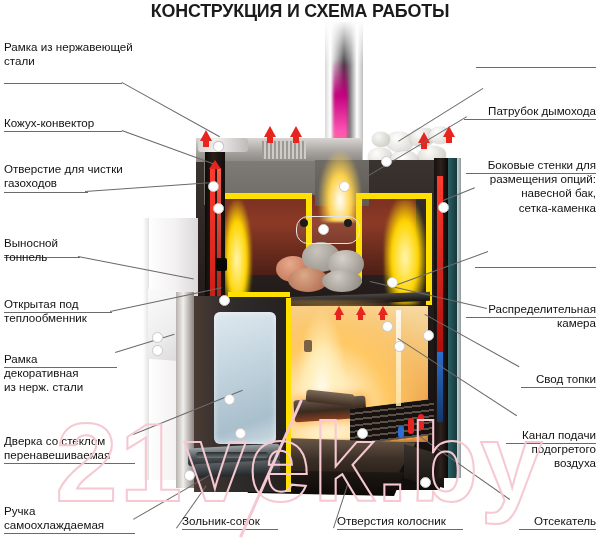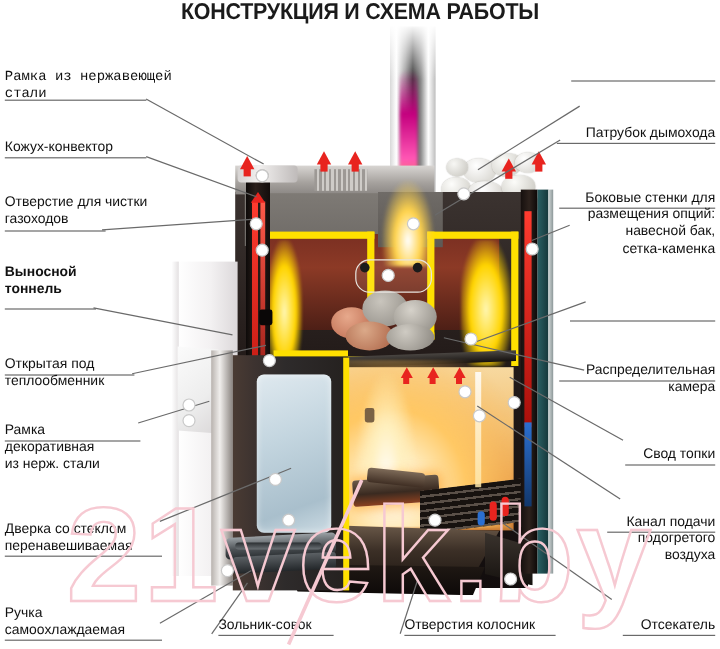--- a/index.html
+++ b/index.html
@@ -365,32 +365,32 @@
   <div class="dot" style="left:438px; top:202px;"></div>
   <div class="dot" style="left:387px; top:277px;"></div>
   <div class="dot" style="left:318px; top:224px;"></div>
   <div class="dot" style="left:382px; top:321px;"></div>
   <div class="dot" style="left:394px; top:341px;"></div>
   <div class="dot" style="left:423px; top:330px;"></div>
   <div class="dot" style="left:357px; top:428px;"></div>
   <div class="dot" style="left:420px; top:477px;"></div>
   <div class="dot" style="left:235px; top:428px;"></div>
 
-  <div class="label left" style="left:4px; top:58px; width:160px;font-family:Liberation Mono, monospace;">Рамка из нержавеющей
+  <div class="label left" style="left:4px; top:40px; width:160px;">Рамка из нержавеющей
 стали</div>
   <div class="ul" style="left:4px; top:83px; width:118px;"></div>
 
   <div class="label left" style="left:4px; top:116px; width:160px;">Кожух-конвектор</div>
   <div class="ul" style="left:4px; top:131px; width:118px;"></div>
 
   <div class="label left" style="left:4px; top:162px; width:168px;">Отверстие для чистки
 газоходов</div>
   <div class="ul" style="left:4px; top:192px; width:84px;"></div>
 
-  <div class="label left" style="left:4px; top:220px; width:160px;font-weight:bold;">Выносной
+  <div class="label left" style="left:4px; top:236px; width:160px;">Выносной
 тоннель</div>
   <div class="ul" style="left:4px; top:257px; width:76px;"></div>
 
   <div class="label left" style="left:4px; top:297px; width:160px;">Открытая под
 теплообменник</div>
   <div class="ul" style="left:4px; top:312px; width:108px;"></div>
 
   <div class="label left" style="left:4px; top:352px; width:160px;">Рамка
 декоративная
 из нерж. стали</div>

